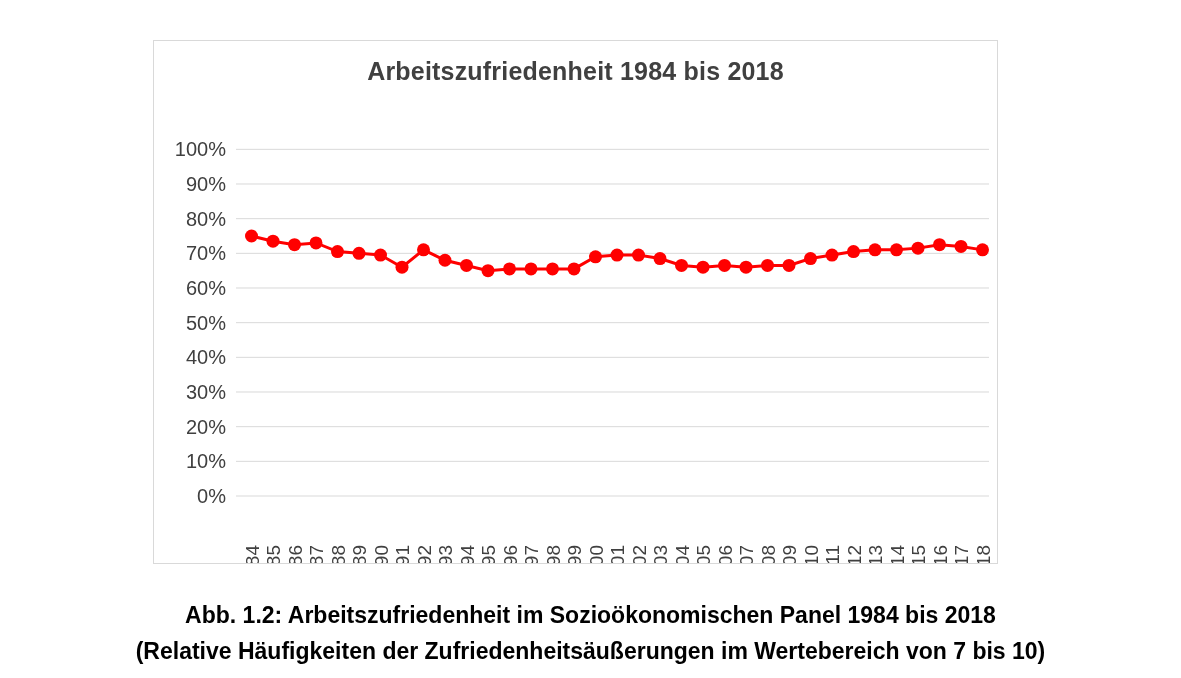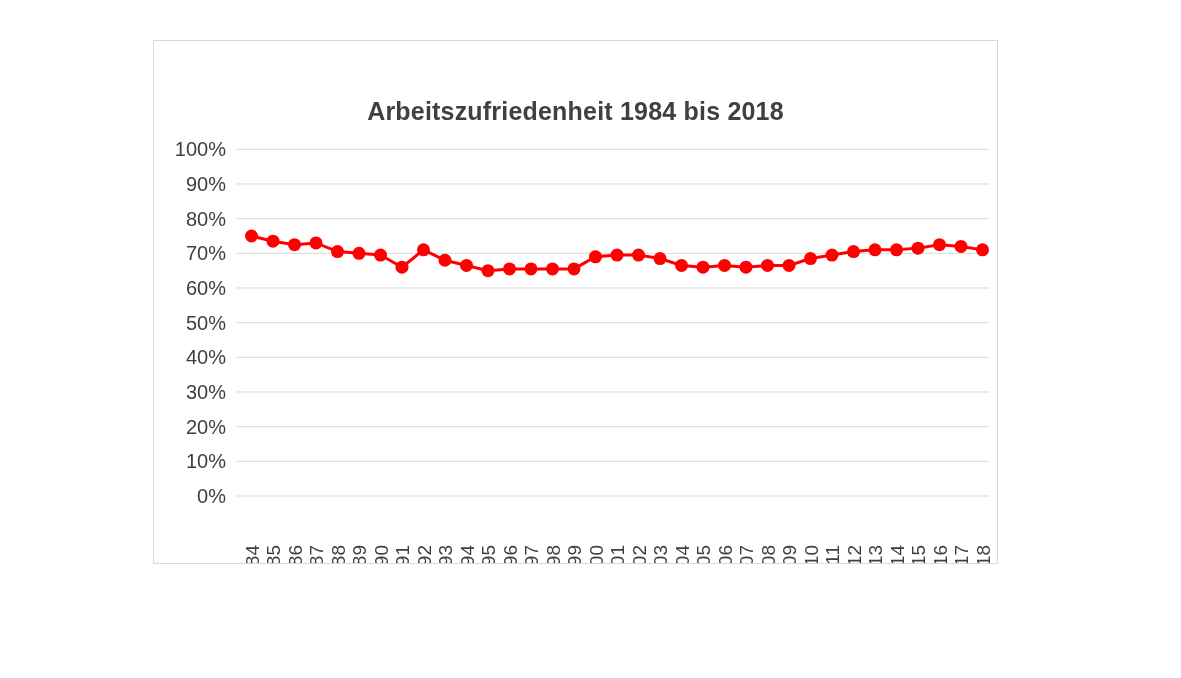--- a/index.html
+++ b/index.html
@@ -29,21 +29,20 @@
   .chart-title {
     position: absolute;
     top: 16px;
     left: 0;
     width: 100%;
     text-align: center;
     font-size: 25px;
     font-weight: 600;
     color: #404040;
     letter-spacing: 0.2px;
-    margin-top: 40px;
   }
   .chart-subtitle {
     position: absolute;
     top: 50px;
     left: 0;
     width: 100%;
     text-align: center;
     font-size: 25px;
     font-weight: 600;
     color: #404040;
@@ -169,14 +168,18 @@
         <circle cx="721" cy="208.86430000000001" r="6.5" fill="#FF0000"></circle>
         <circle cx="742.5" cy="208.86430000000001" r="6.5" fill="#FF0000"></circle>
         <circle cx="764" cy="207.13095" r="6.5" fill="#FF0000"></circle>
         <circle cx="785.5" cy="203.66425" r="6.5" fill="#FF0000"></circle>
         <circle cx="807" cy="205.3976" r="6.5" fill="#FF0000"></circle>
         <circle cx="828.5" cy="208.86430000000001" r="6.5" fill="#FF0000"></circle>
       </svg>
     <div class="chart-title">Arbeitszufriedenheit 1984 bis 2018</div>
   </figure>
 
+  <div class="caption">
+    <div>Abb. 1.2: Arbeitszufriedenheit im Sozioökonomischen Panel 1984 bis 2018</div>
+    <div>(Relative Häufigkeiten der Zufriedenheitsäußerungen im Wertebereich von 7 bis 10)</div>
+  </div>
 
 </div>
 
 </body></html>

